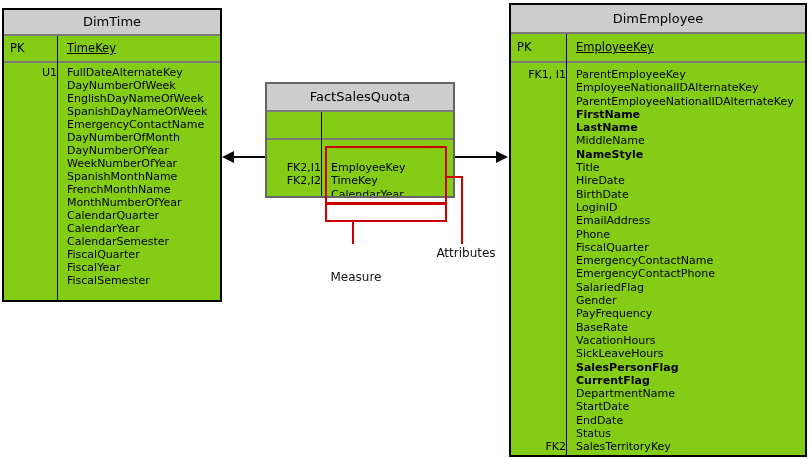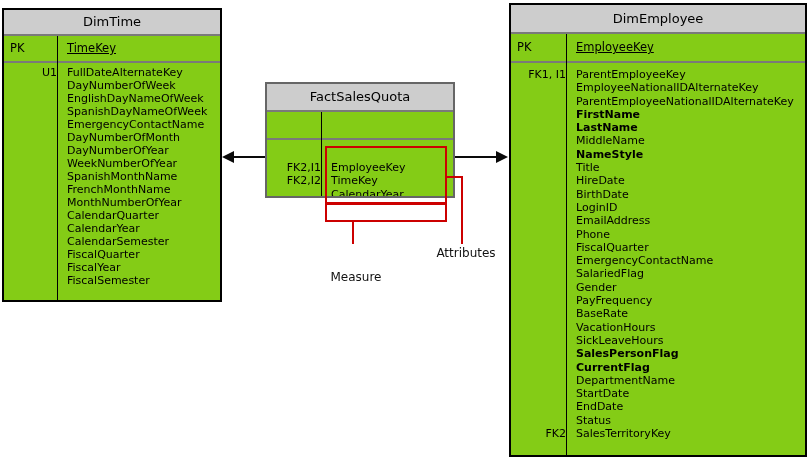--- a/index.html
+++ b/index.html
@@ -252,20 +252,21 @@
         <div class="trow">
           <div class="kcell"></div>
           <div class="ncell">FiscalQuarter</div>
         </div>
         <div class="trow">
           <div class="kcell"></div>
           <div class="ncell">EmergencyContactName</div>
         </div>
         <div class="trow">
           <div class="kcell"></div>
+          <div class="ncell">EmergencyContactPhone</div>
         </div>
         <div class="trow">
           <div class="kcell"></div>
           <div class="ncell">SalariedFlag</div>
         </div>
         <div class="trow">
           <div class="kcell"></div>
           <div class="ncell">Gender</div>
         </div>
         <div class="trow">

